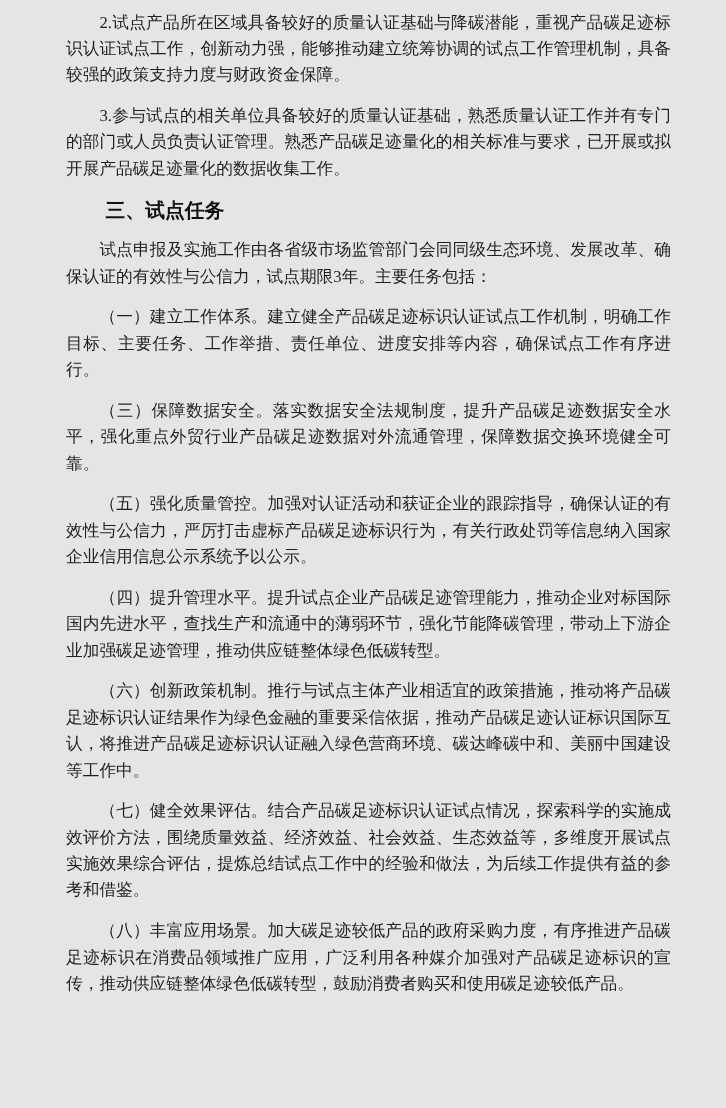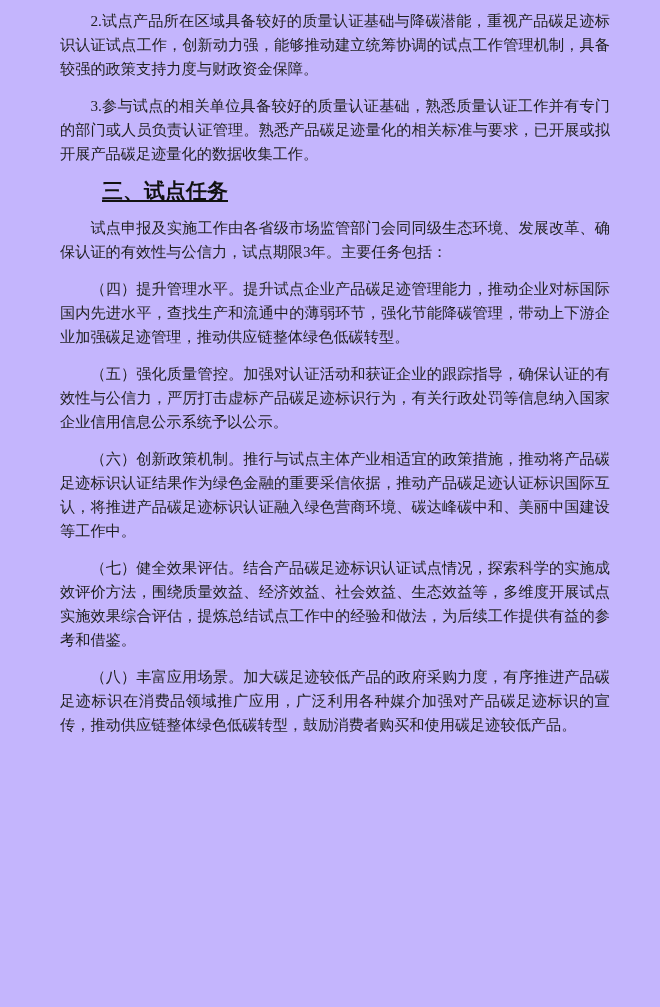--- a/index.html
+++ b/index.html
@@ -11,48 +11,49 @@
     width: 660px;
     height: 1007px;
     overflow: hidden;
     font-family: "Liberation Serif", serif;
   }
   .page {
     box-sizing: border-box;
     width: 660px;
     height: 1007px;
     padding: 9px 50px 0 60px;
-    background: #c4b5fd;
+    background: #e5e5e5;
     color: #1f1f1f;
   }
   .para {
     font-size: 15.2px;
     line-height: 24px;
     text-align: justify;
     text-indent: 2em;
     margin: 0 0 13px 0;
     font-weight: 400;
     word-break: break-all;
   }
   .heading {
-    font-size: 21px;
+    font-size: 18px;
     line-height: 24px;
     text-indent: 2em;
     margin: 0 0 13px 0;
     font-weight: 700;
     color: #111111;
-    text-decoration: underline;
   }
 </style>
 </head>
 <body>
 
 <div class="page">
   <p class="para">2.试点产品所在区域具备较好的质量认证基础与降碳潜能，重视产品碳足迹标识认证试点工作，创新动力强，能够推动建立统筹协调的试点工作管理机制，具备较强的政策支持力度与财政资金保障。</p>
   <p class="para">3.参与试点的相关单位具备较好的质量认证基础，熟悉质量认证工作并有专门的部门或人员负责认证管理。熟悉产品碳足迹量化的相关标准与要求，已开展或拟开展产品碳足迹量化的数据收集工作。</p>
   <h3 class="heading">三、试点任务</h3>
   <p class="para">试点申报及实施工作由各省级市场监管部门会同同级生态环境、发展改革、确保认证的有效性与公信力，试点期限3年。主要任务包括：</p>
+  <p class="para">（一）建立工作体系。建立健全产品碳足迹标识认证试点工作机制，明确工作目标、主要任务、工作举措、责任单位、进度安排等内容，确保试点工作有序进行。</p>
+  <p class="para">（三）保障数据安全。落实数据安全法规制度，提升产品碳足迹数据安全水平，强化重点外贸行业产品碳足迹数据对外流通管理，保障数据交换环境健全可靠。</p>
+  <p class="para">（五）强化质量管控。加强对认证活动和获证企业的跟踪指导，确保认证的有效性与公信力，严厉打击虚标产品碳足迹标识行为，有关行政处罚等信息纳入国家企业信用信息公示系统予以公示。</p>
   <p class="para">（四）提升管理水平。提升试点企业产品碳足迹管理能力，推动企业对标国际国内先进水平，查找生产和流通中的薄弱环节，强化节能降碳管理，带动上下游企业加强碳足迹管理，推动供应链整体绿色低碳转型。</p>
-  <p class="para">（五）强化质量管控。加强对认证活动和获证企业的跟踪指导，确保认证的有效性与公信力，严厉打击虚标产品碳足迹标识行为，有关行政处罚等信息纳入国家企业信用信息公示系统予以公示。</p>
   <p class="para">（六）创新政策机制。推行与试点主体产业相适宜的政策措施，推动将产品碳足迹标识认证结果作为绿色金融的重要采信依据，推动产品碳足迹认证标识国际互认，将推进产品碳足迹标识认证融入绿色营商环境、碳达峰碳中和、美丽中国建设等工作中。</p>
   <p class="para">（七）健全效果评估。结合产品碳足迹标识认证试点情况，探索科学的实施成效评价方法，围绕质量效益、经济效益、社会效益、生态效益等，多维度开展试点实施效果综合评估，提炼总结试点工作中的经验和做法，为后续工作提供有益的参考和借鉴。</p>
   <p class="para">（八）丰富应用场景。加大碳足迹较低产品的政府采购力度，有序推进产品碳足迹标识在消费品领域推广应用，广泛利用各种媒介加强对产品碳足迹标识的宣传，推动供应链整体绿色低碳转型，鼓励消费者购买和使用碳足迹较低产品。</p>
 </div>
 
 </body></html>

